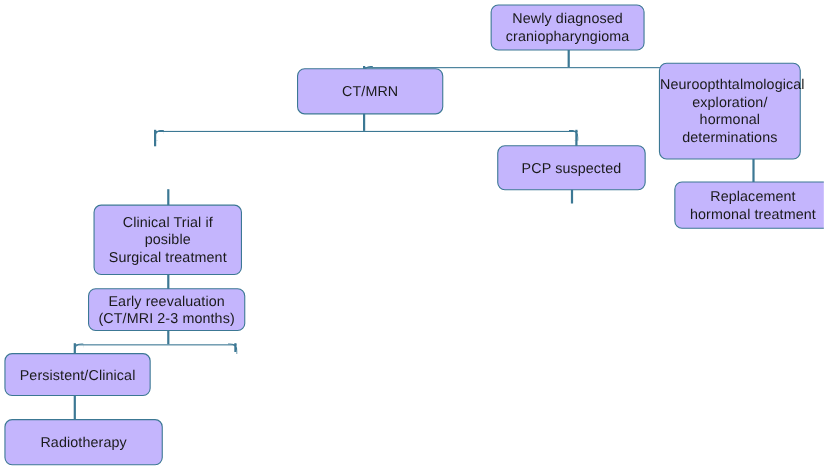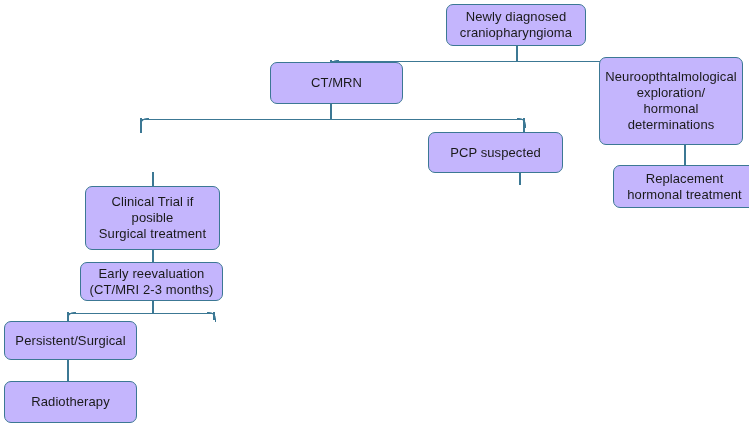--- a/index.html
+++ b/index.html
@@ -104,50 +104,50 @@
 
   <div class="node" style="left:446px; top:4px; width:140px; height:42px;">
     <span>Newly diagnosed
 craniopharyngioma</span>
   </div>
 
   <div class="node" style="left:270px; top:62px; width:133px; height:42px;">
     <span>CT/MRN</span>
   </div>
 
-  <div class="node" style="left:599px; top:57px; width:144px; height:88px;">
+  <div class="node" style="left:599px; top:57px; width:129px; height:88px;">
     <span>Neuroopthtalmological
 exploration/
 hormonal
 determinations</span>
   </div>
 
   <div class="node" style="left:613px; top:165px; width:143px; height:43px;">
     <span>Replacement
 hormonal  treatment</span>
   </div>
 
 
-  <div class="node" style="left:428px; top:132px; width:135px; height:41px;">
+  <div class="node" style="left:452px; top:132px; width:135px; height:41px;">
     <span>PCP suspected</span>
   </div>
 
   <div class="node" style="left:85px; top:186px; width:135px; height:64px;">
     <span>Clinical Trial if
 posible
 Surgical treatment</span>
   </div>
 
   <div class="node" style="left:80px; top:262px; width:143px; height:39px;text-align:center;">
     <span>Early reevaluation
 (CT/MRI 2-3 months)</span>
   </div>
 
   <div class="node" style="left:4px; top:321px; width:133px; height:39px;">
-    <span>Persistent/Surgical</span>
+    <span>Persistent/Clinical</span>
   </div>
 
 
-  <div class="node" style="left:4px; top:381px; width:133px; height:42px;">
+  <div class="node" style="left:4px; top:381px; width:144px; height:42px;">
     <span>Radiotherapy</span>
   </div>
 
 </div>
 
 </body></html>

